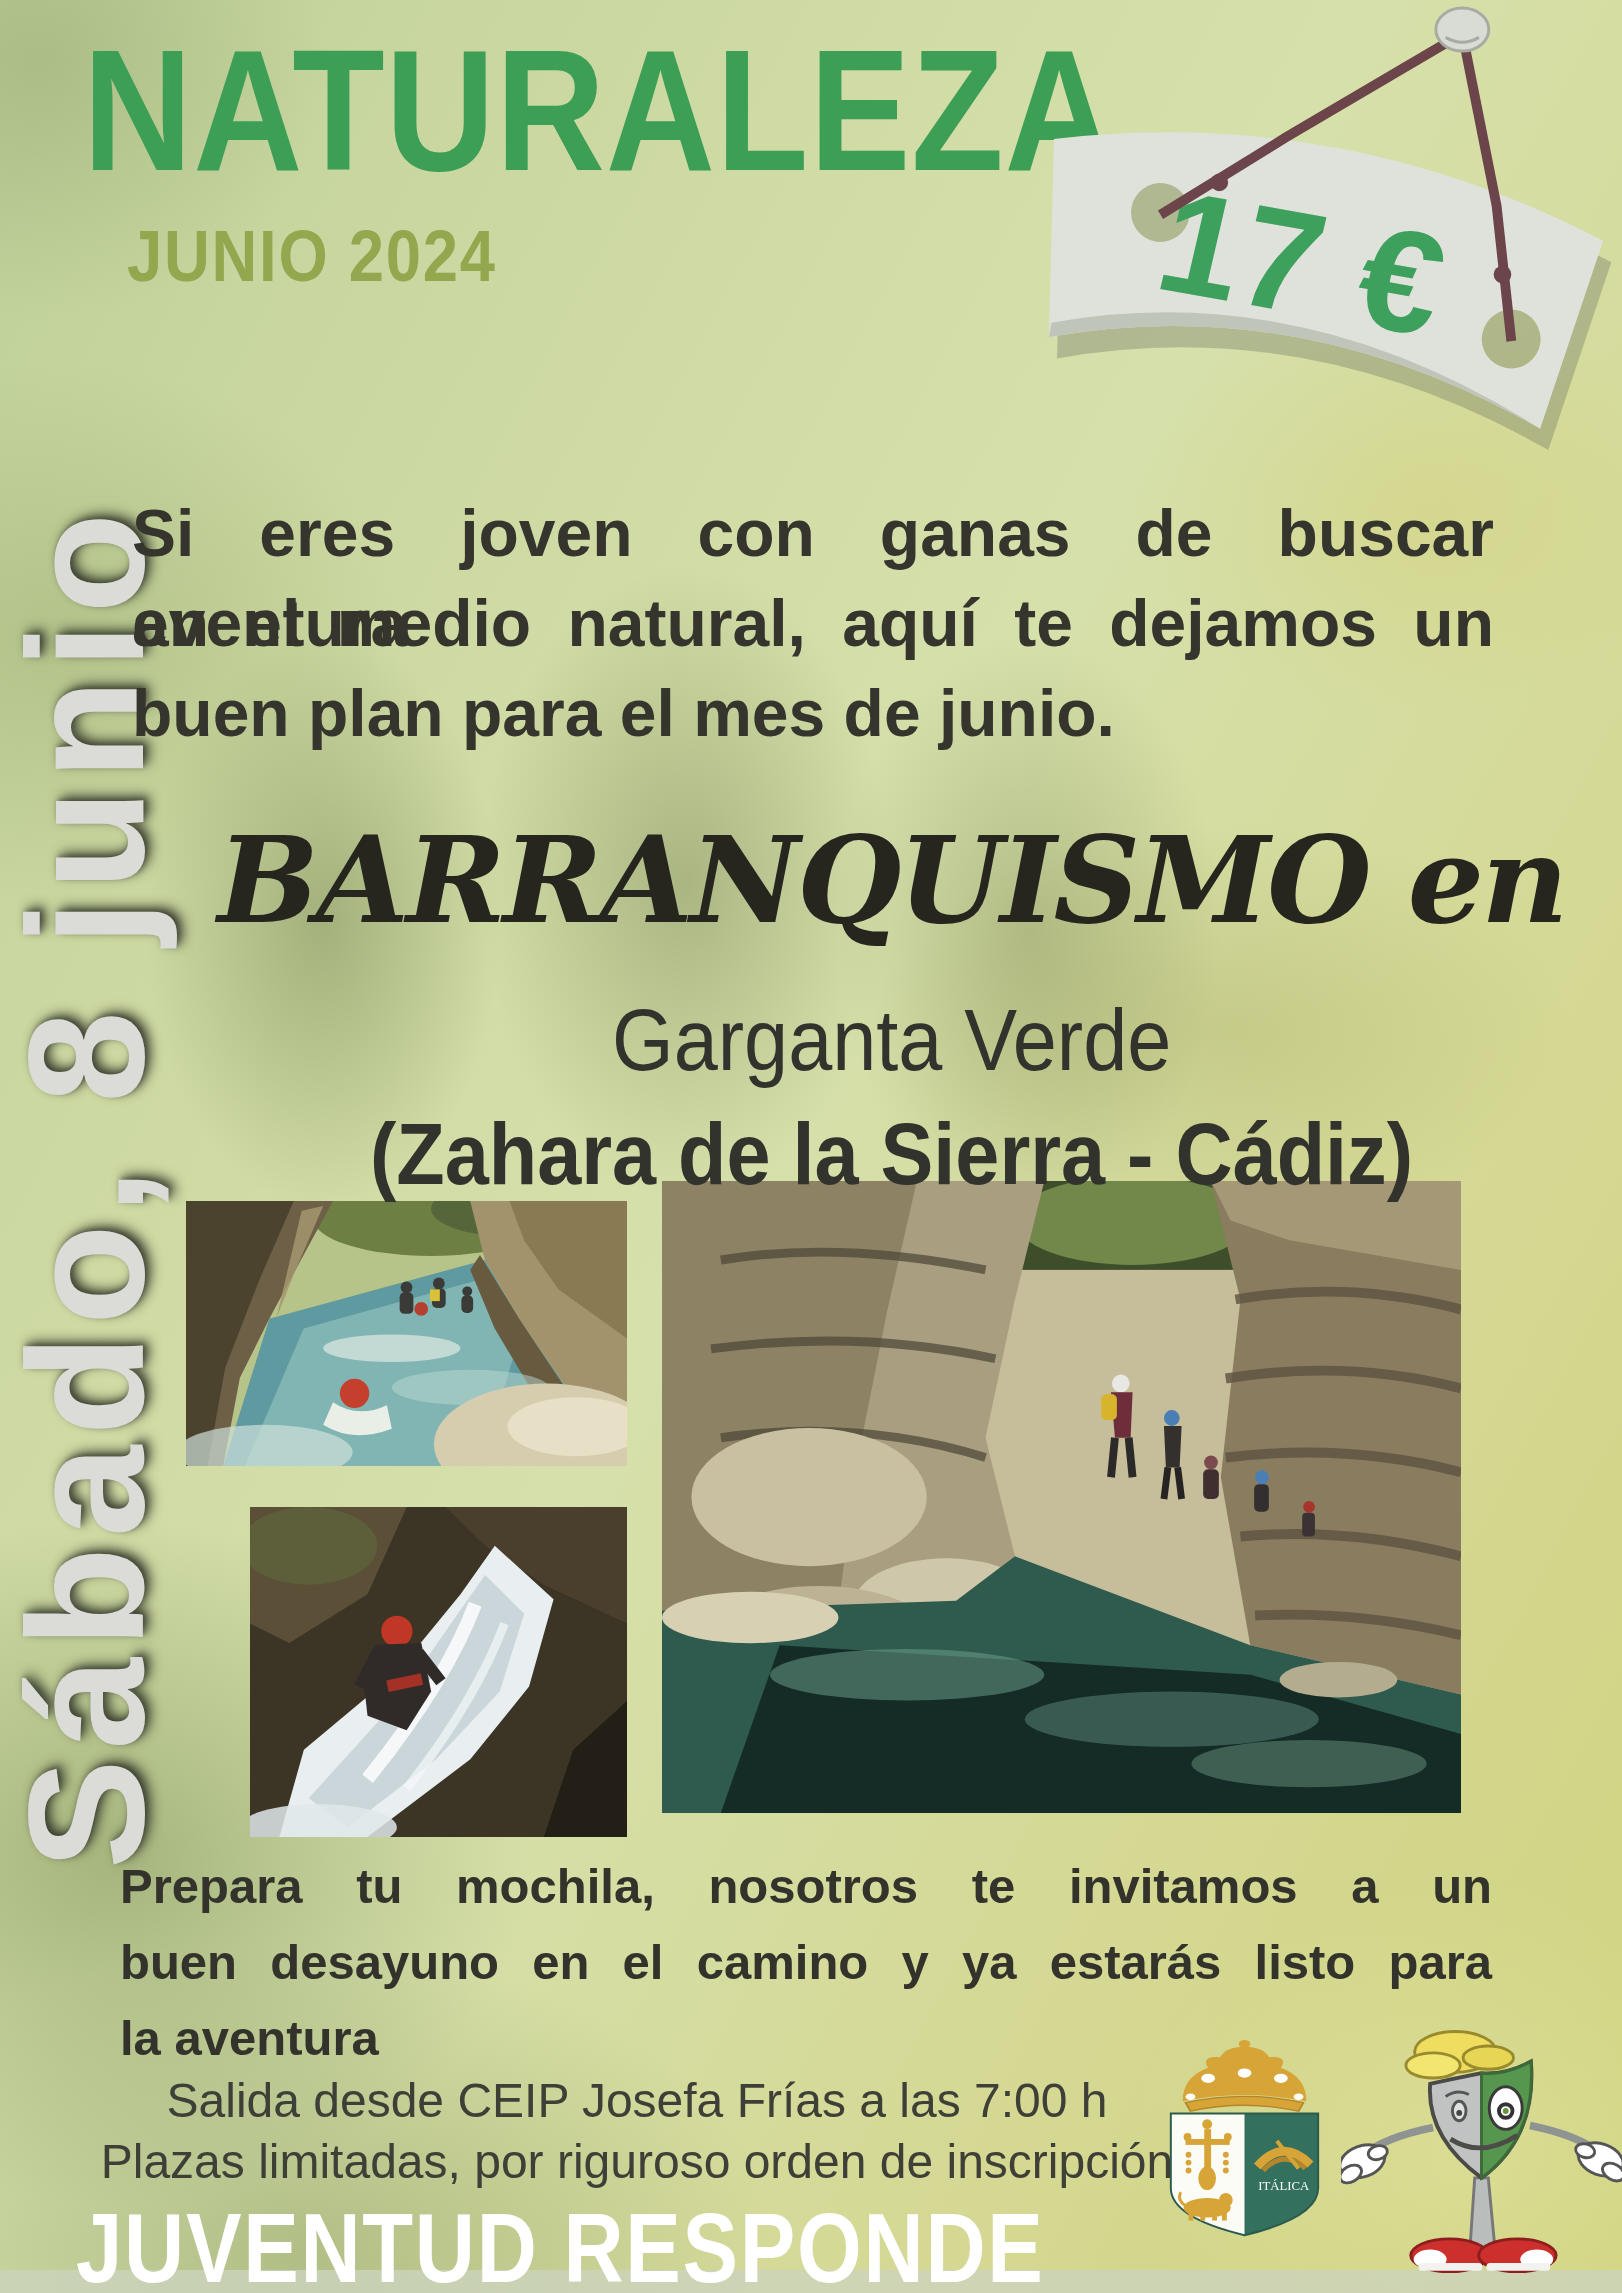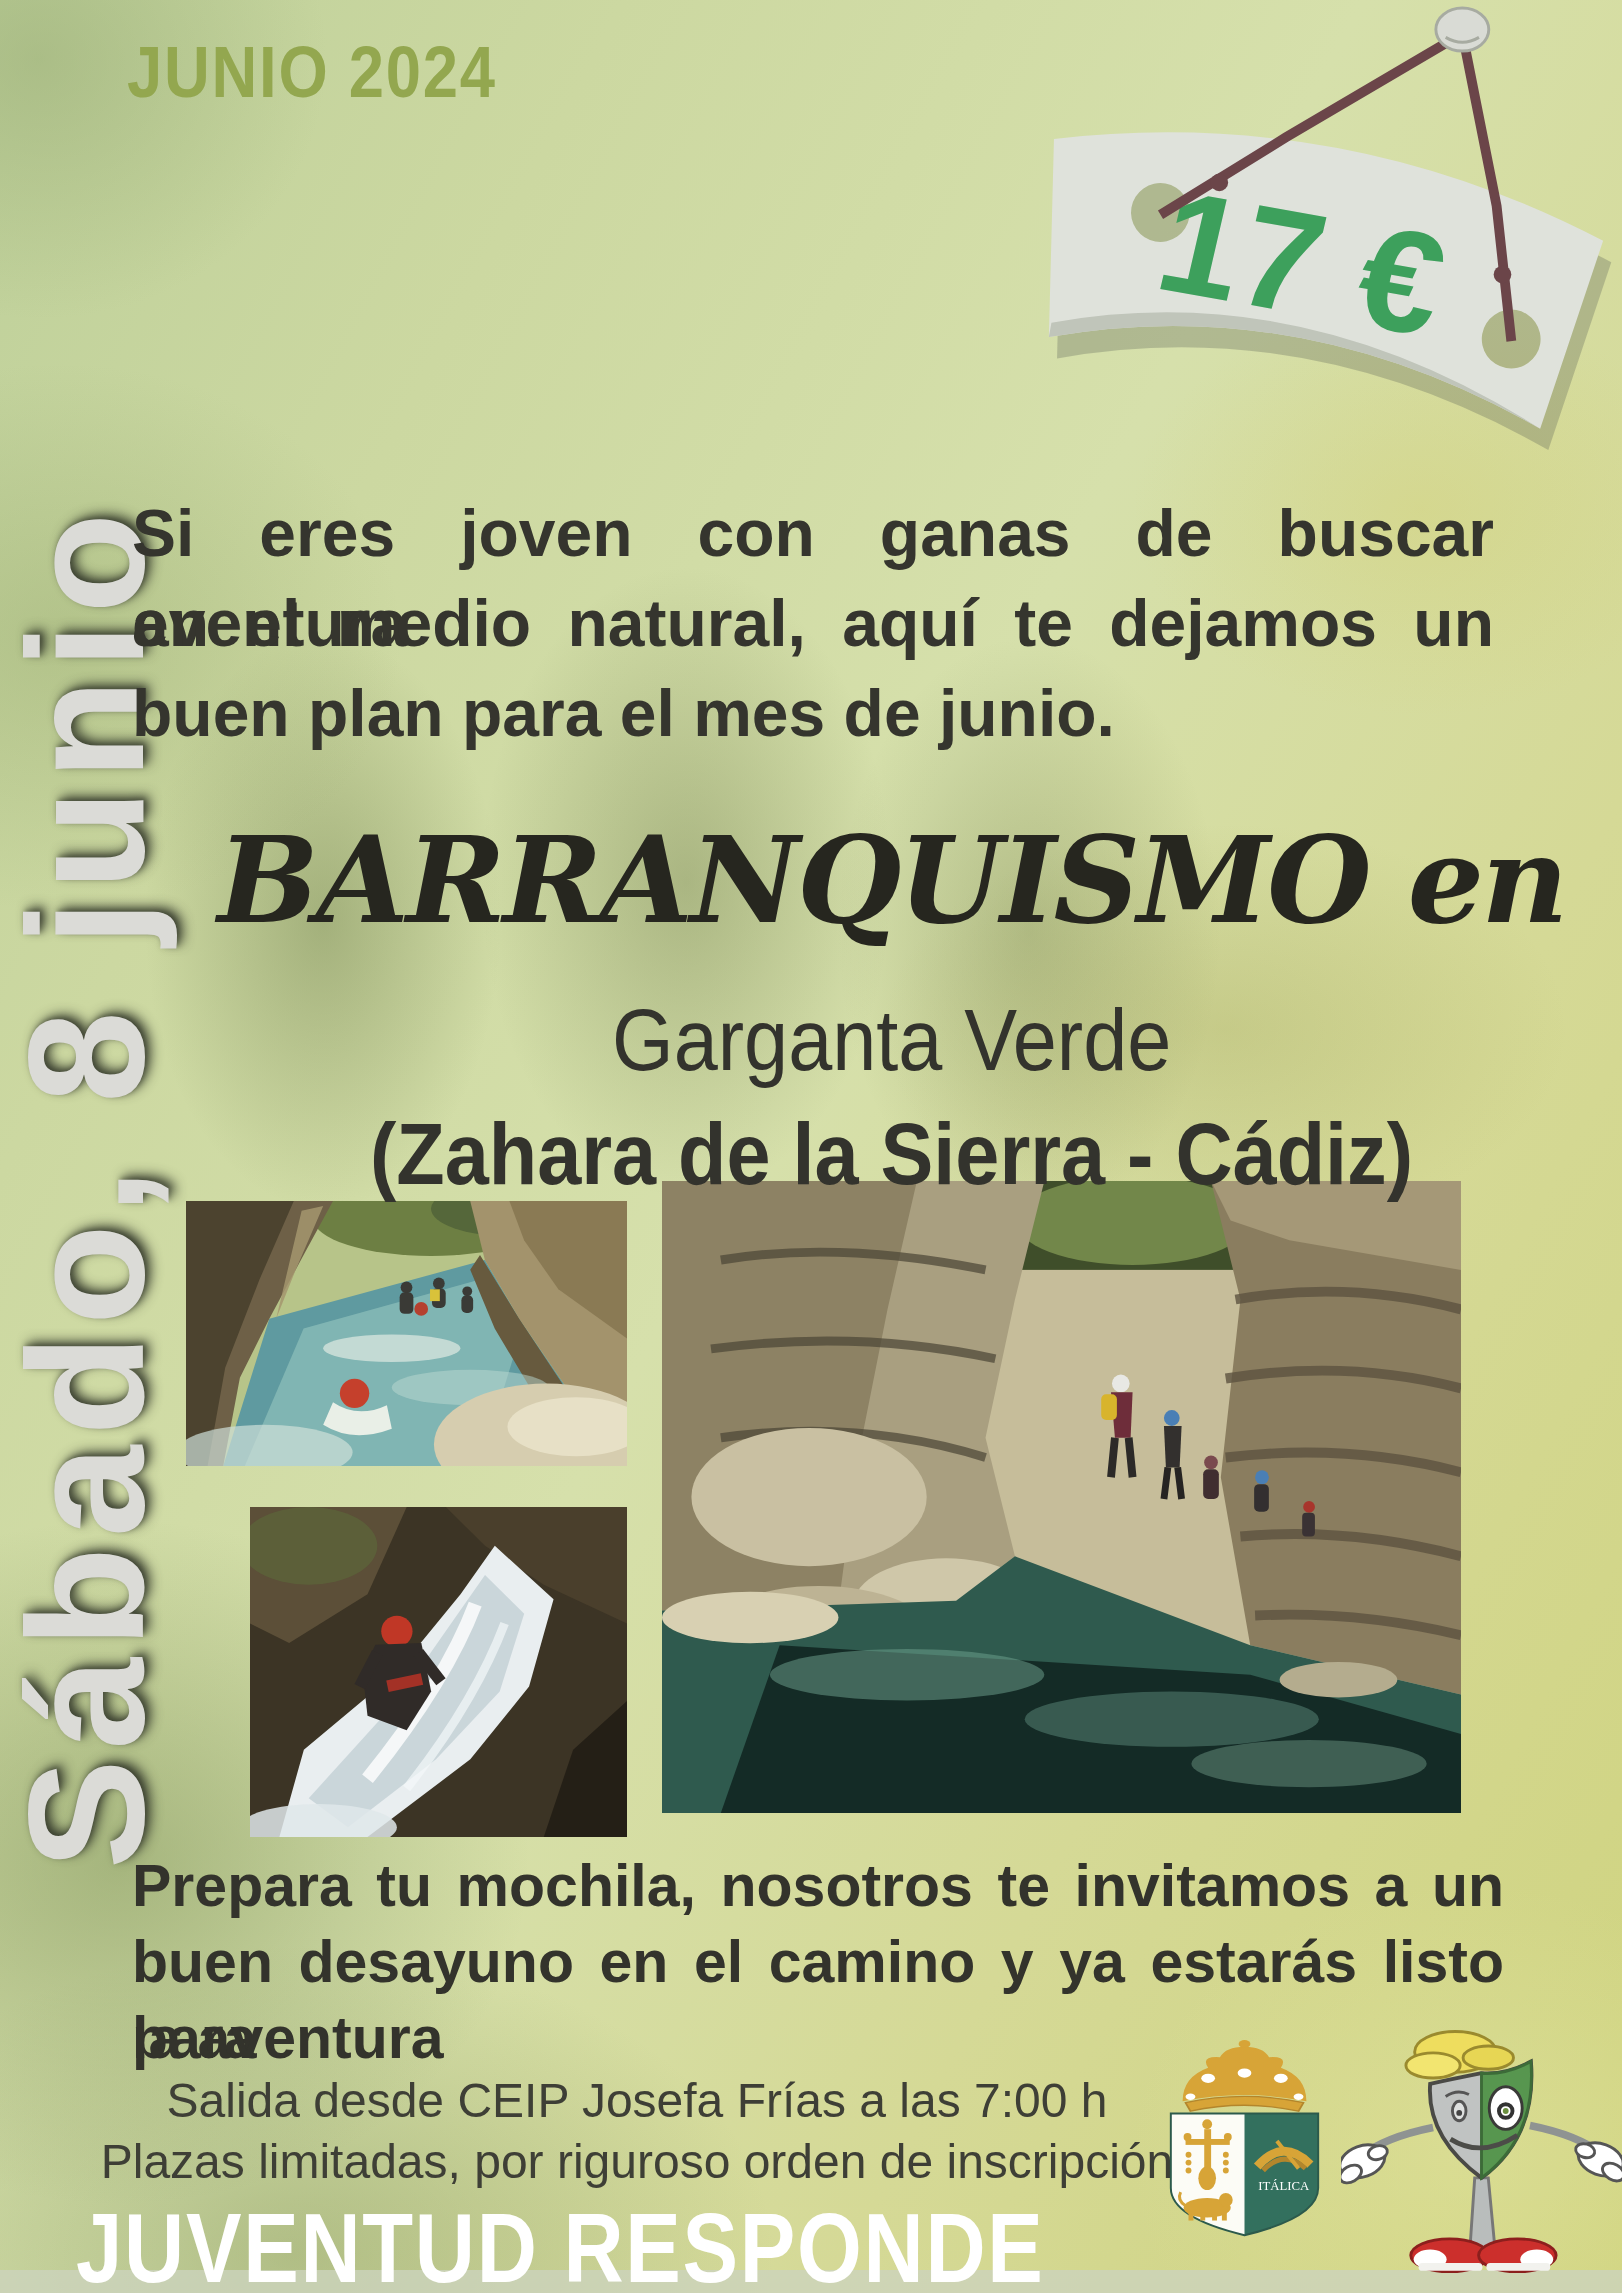--- a/index.html
+++ b/index.html
@@ -48,22 +48,22 @@
     font-size:120px; line-height:147px; color:#26261f; letter-spacing:-2.9px; white-space:nowrap; }
   .act-loc{ margin-top:38px; font-weight:normal; font-size:88px; line-height:98px; color:#33332d; white-space:nowrap; }
   .act-loc2{ margin-top:15.7px; font-weight:bold; font-size:88px; line-height:98px; color:#33332d; white-space:nowrap; }
 
   .photo{ position:absolute; z-index:2; }
   .photo svg{ display:block; width:100%; height:100%; }
   #photo1{ left:186px; top:1201px; width:441px; height:265px; }
   #photo2{ left:250px; top:1507px; width:377px; height:330px; }
   #photo3{ left:662px; top:1181px; width:799px; height:632px; }
 
-  .outro{ position:absolute; left:132px; top:1848px; width:1372px; z-index:3;
-    font-weight:bold; font-size:59px; color:#33332c; }
+  .outro{ position:absolute; left:120px; top:1848px; width:1372px; z-index:3;
+    font-weight:bold; font-size:49px; color:#33332c; }
   .outro .pline{ height:76px; line-height:76px; }
 
   .logistics{ position:absolute; left:0; top:2070px; width:1274px; z-index:3; text-align:center;
     font-size:48px; font-weight:normal; color:#3e3f36; }
   .logistics .log-line{ line-height:61px; }
 
   .slogan{ position:absolute; left:76px; top:2192px; z-index:4; font-weight:bold; font-size:98px;
     color:#ffffff; letter-spacing:2px; white-space:nowrap; }
 
   .logo-shield{ position:absolute; left:1161px; top:1992px; z-index:3; }
@@ -74,20 +74,21 @@
 </style>
 </head>
 <body>
 
 <div class="poster">
   <div class="ghost"></div>
 
   <div class="ribbon-date">Sábado, 8 junio</div>
 
   <div class="title-block">
+    <div class="title-line"><span class="squeeze">NATURALEZA</span></div>
     <div class="edition"><span class="squeeze">JUNIO 2024</span></div>
   </div>
 
   <svg class="price-svg" width="632" height="451" viewBox="0 0 645 460">
     <defs>
       <mask id="tagholes">
         <rect x="0" y="0" width="645" height="460" fill="#fff"></rect>
         <circle cx="165" cy="245" r="30" fill="#000"></circle>
         <circle cx="540" cy="310" r="30" fill="#000"></circle>
       </mask>

